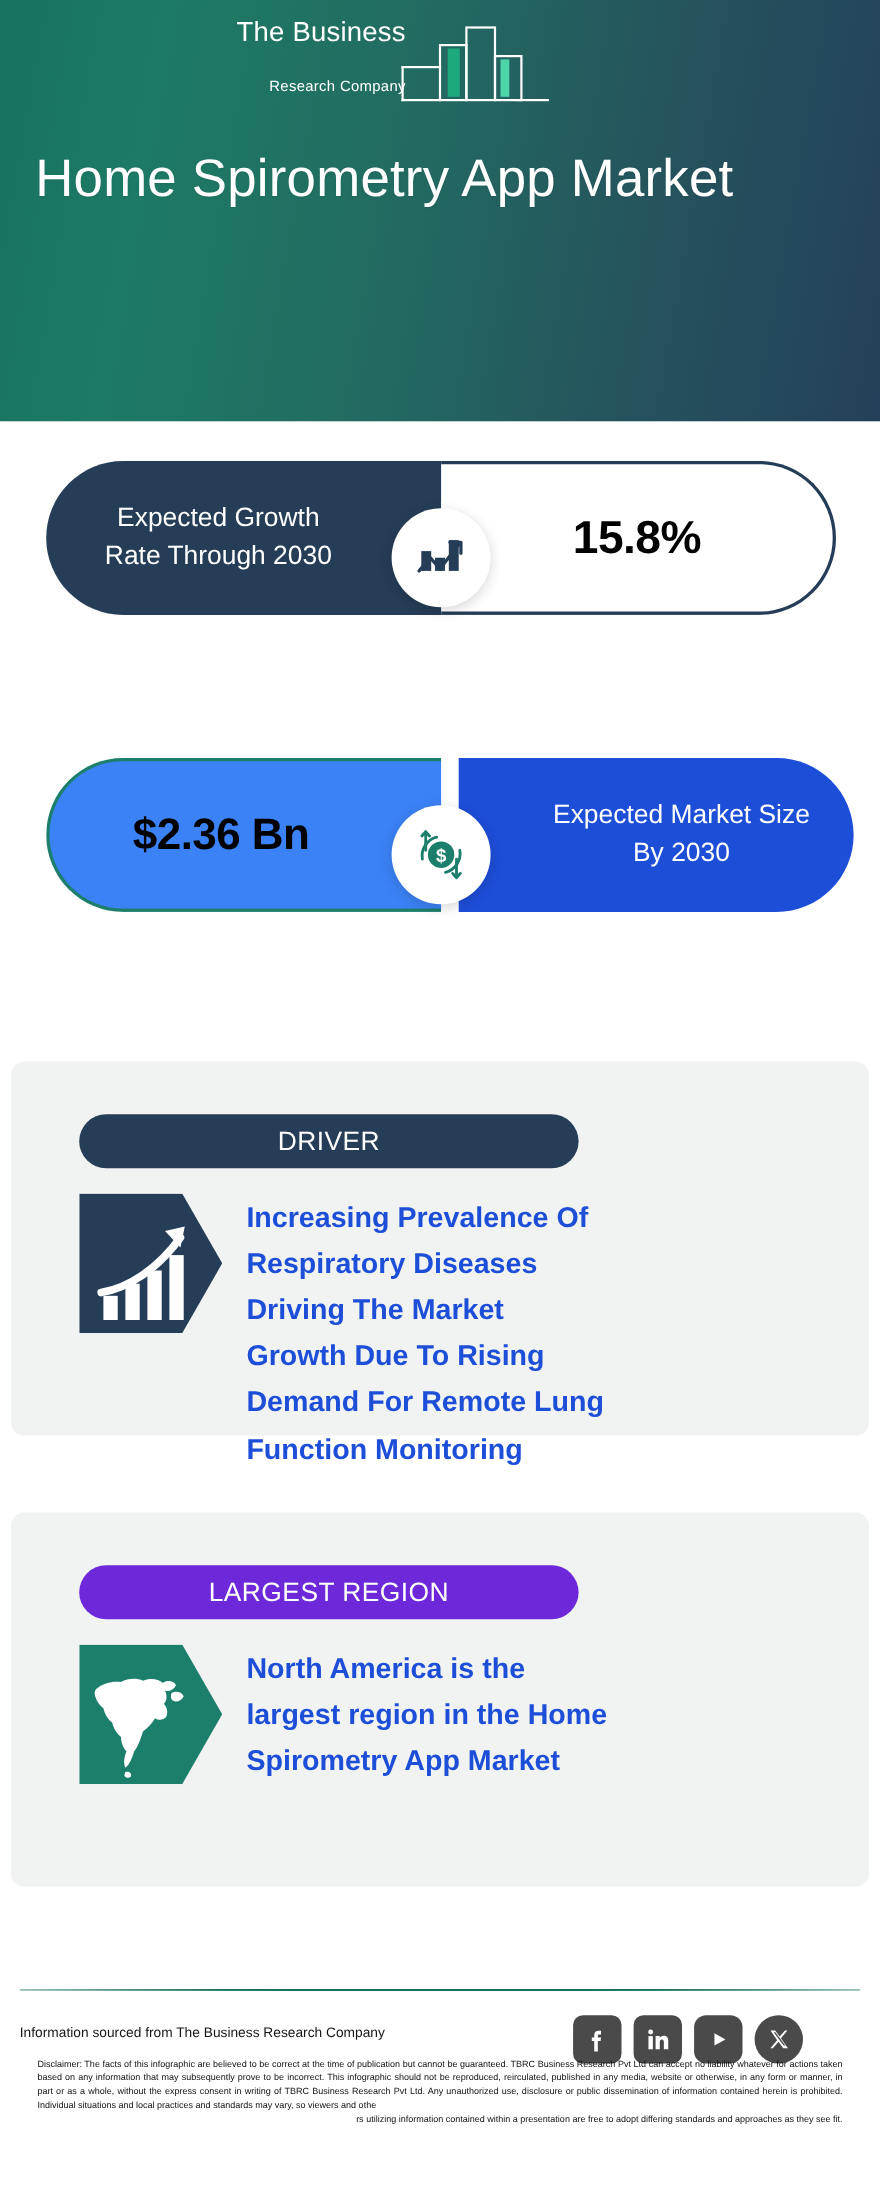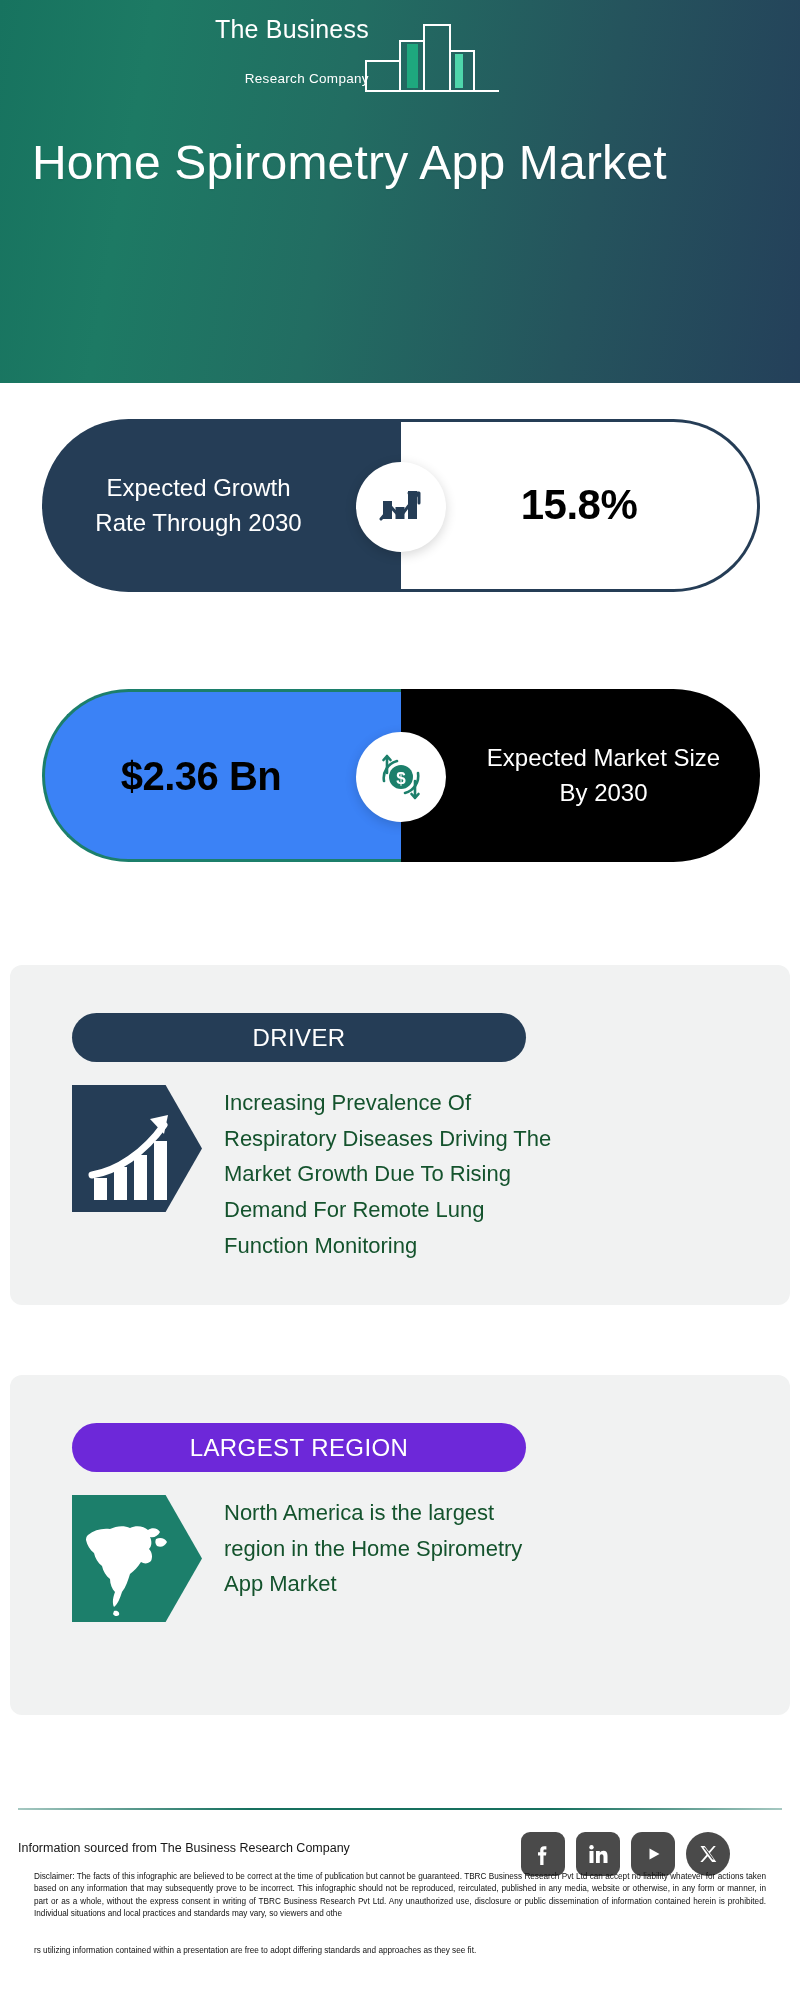--- a/index.html
+++ b/index.html
@@ -45,41 +45,41 @@
     color:#ffffff; font-size:48px; font-weight:400;
     letter-spacing:.2px; font-family:"Liberation Sans", sans-serif;
     text-shadow: 0 1px 2px rgba(0,0,0,.08);
   }
 
   
   .stat { position:absolute; left:42px; width:718px; height:175px; }
   .stat.one { top:419px; }
   .stat.two { top:689px; }
 
-  .half { position:absolute; top:0; height:173px; width:359px; }
+  .half { position:absolute; top:0; height:140px; width:359px; }
 
   .half.dark-left {
     left:0; background:#253d56;
     border-radius: 88px 0 0 88px;
     display:flex; align-items:center; justify-content:center;
   }
   .half.out-right {
     left:359px; background:#ffffff;
     border:3px solid #253d56; border-left:none;
     border-radius: 0 88px 88px 0;
     display:flex; align-items:center; justify-content:center;
   }
   .half.out-left {
     left:0; background:#3b82f6;
     border:3px solid #1c7f6b; border-right:none;
     border-radius: 88px 0 0 88px;
     display:flex; align-items:center; justify-content:center;
   }
   .half.green-right {
-    left:359px; background:#000000;
+    left:375px; background:#1d4ed8;
     border-radius: 0 88px 88px 0;
     display:flex; align-items:center; justify-content:center;
   }
 
   .stat-label {
     color:#ffffff; font-size:24px; font-weight:400; line-height:1.45;
     text-align:center; width:240px;
   }
   .stat-label.left-pad  { margin-right:46px; }
   .stat-label.right-pad { margin-left:46px; }
@@ -121,21 +121,21 @@
   .panel-body { position:absolute; left:62px; top:120px; right:40px; display:flex; gap:22px; }
 
   .penta {
     flex:0 0 auto; width:130px; height:127px; position:relative;
     clip-path: polygon(0% 0%, 72% 0%, 100% 50%, 72% 100%, 0% 100%);
   }
   .penta.navy  { background:#253d56; }
   .penta.green { background:#1c7f6b; }
 
   .panel-text {
-    color:#14532d; font-size:22px; line-height:1.62; font-weight:400;
+    color:#1d4ed8; font-size:26px; line-height:1.62; font-weight:700;
     max-width:330px;
   }
 
   
   .divider {
     position:absolute; left:18px; top:1808px; width:764px; height:2px;
     background: radial-gradient(ellipse at center, #16705e 0%, #16705e 45%, rgba(22,112,94,0) 100%);
   }
   .foot-text {
     position:absolute; left:18px; top:1838px;
@@ -146,21 +146,21 @@
     width:44px; height:44px; background:#4a4a4a; border-radius:9px;
     display:flex; align-items:center; justify-content:center; color:#fff;
   }
   .sicon.round { border-radius:50%; }
   .sicon.yt { border-radius:11px; }
 
   .disclaimer {
     position:absolute; left:34px; top:1871px; width:732px;
     color:#111; font-size:8.2px; line-height:1.52; text-align:justify;
   }
-  .disclaimer .last { display:block; text-align:left;margin-top:24px; }
+  .disclaimer .last { display:block; text-align:right; }
 </style>
 </head>
 <body>
 
 <div class="page">
 
   <div class="header">
 
     <div class="logo-wrap">
       <div class="logo-text">

